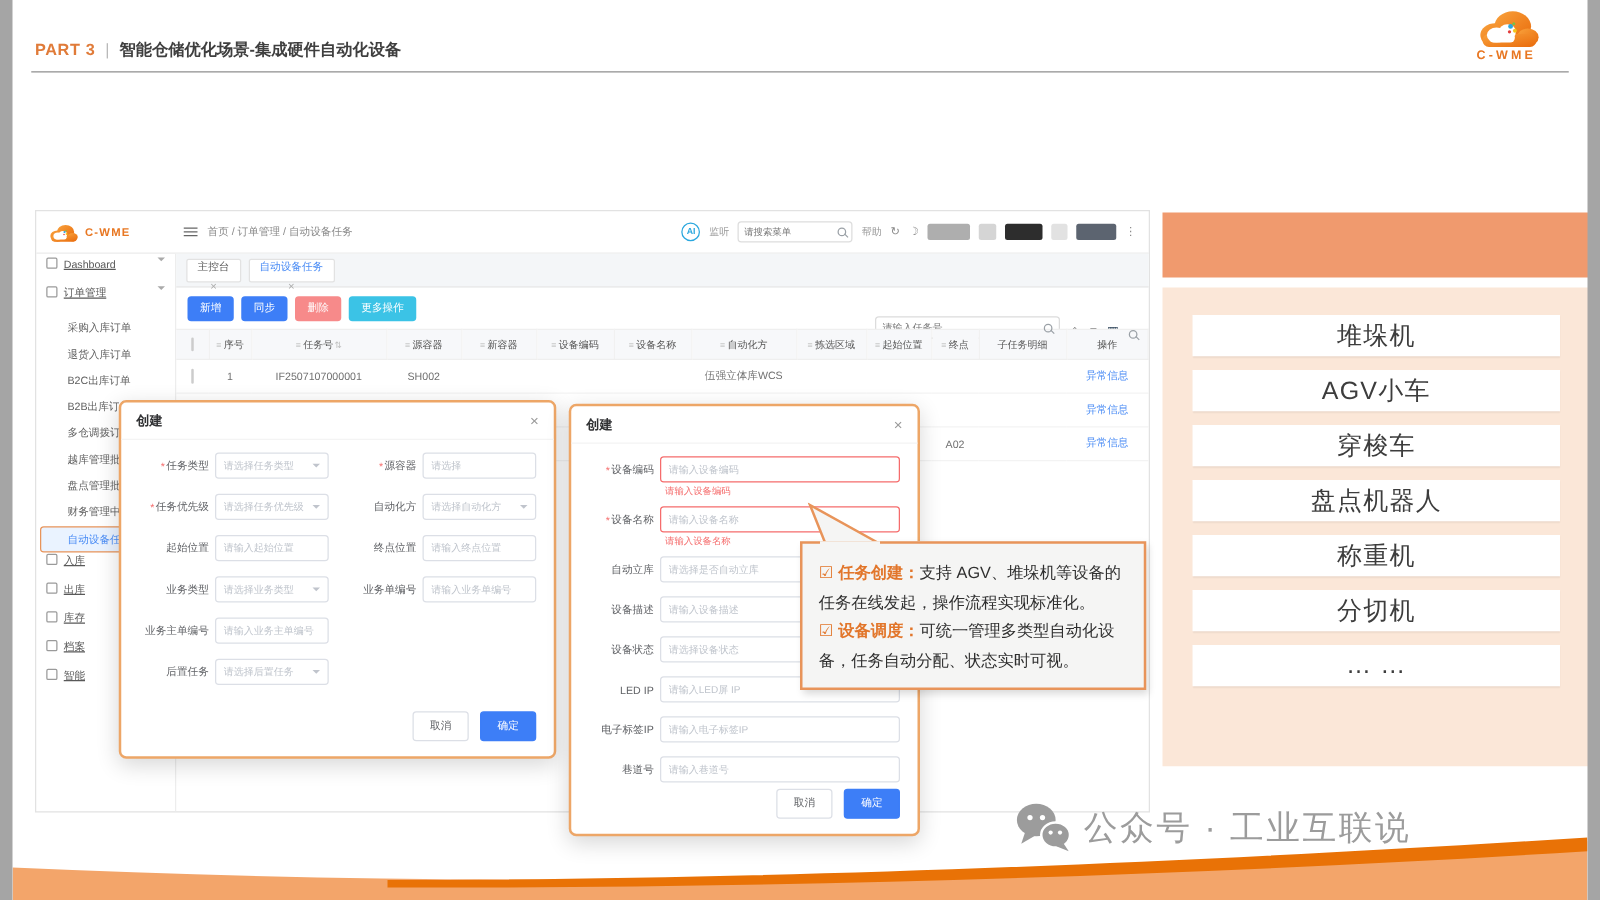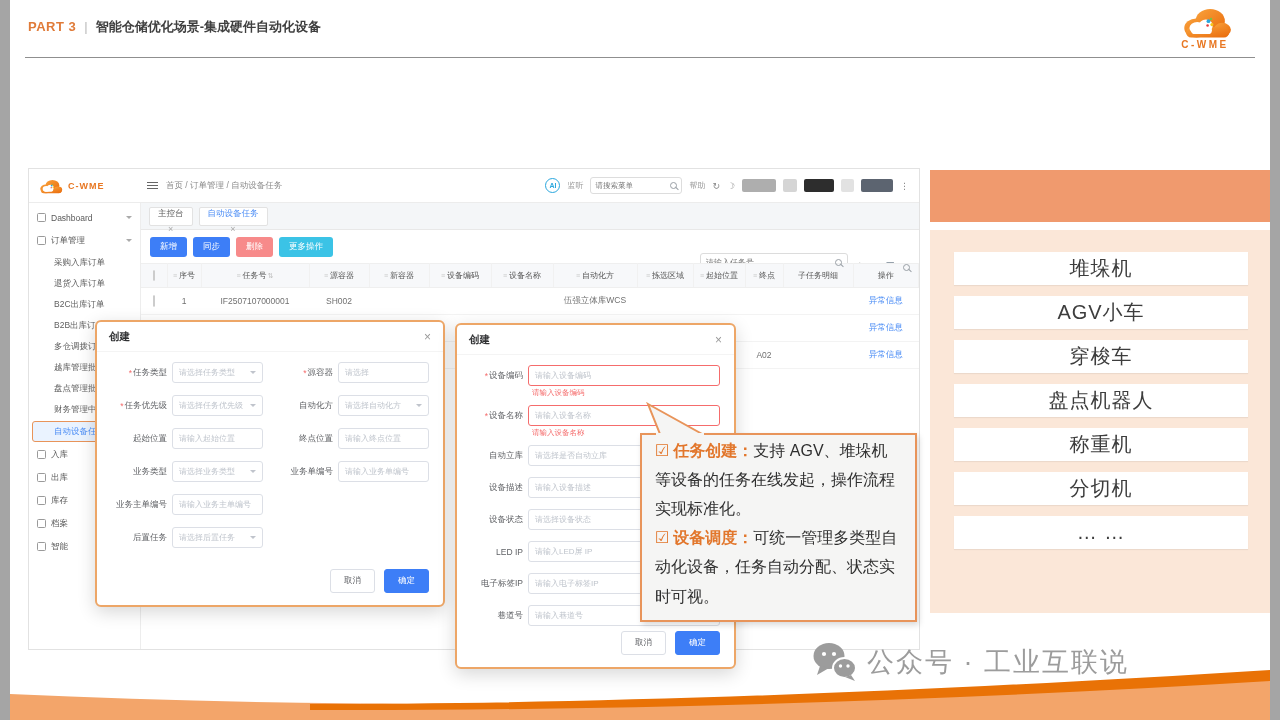--- a/index.html
+++ b/index.html
@@ -3,21 +3,21 @@
 <meta charset="utf-8">
 <style>
   *{box-sizing:border-box;margin:0;padding:0;}
   html,body{width:1280px;height:720px;}
   body{font-family:"Liberation Sans","DejaVu Sans",sans-serif;background:#fff;}
   .stage{position:relative;width:1280px;height:720px;overflow:hidden;background:#fff;}
   .edge{position:absolute;top:0;height:720px;width:10px;background:#a5a5a5;z-index:40;}
   .edge.left{left:0}.edge.right{right:0}
 
   
-  .hdr{position:absolute;left:28px;top:18px;font-size:13px;font-weight:bold;white-space:nowrap;}
+  .hdr{position:absolute;left:28px;top:31px;font-size:13px;font-weight:bold;white-space:nowrap;}
   .part{color:#E07B39;letter-spacing:.5px}
   .hsep{color:#b9b9b9;margin:0 8px;font-weight:normal}
   .htitle{color:#3f3f3f}
   .hline{position:absolute;left:25px;top:57px;width:1230px;border-top:1px solid #8f8f8f;}
   .logo-main{position:absolute;left:1166px;top:3px;width:78px;text-align:center;}
   .cloud-lg{width:56px;height:38px;display:block;margin:0 auto;}
   .brand{font-size:10px;font-weight:bold;color:#E87722;letter-spacing:2.5px;margin-top:-2px}
 
   .desc{position:absolute;left:33px;top:129px;font-size:16.5px;color:#444;letter-spacing:.3px}
 
@@ -38,21 +38,21 @@
   .magi{width:7px;height:7px;border:1px solid #9aa0a6;border-radius:50%;position:relative;display:inline-block;flex:none;}
   .magi::after{content:"";position:absolute;width:4px;height:1px;background:#9aa0a6;transform:rotate(45deg);right:-3px;bottom:-1px;}
   .tico{font-size:9px;color:#8a8a8a;}
   .blk{height:13px;border-radius:2px;flex:none;}
   .b1{width:34px;background:#aeaeae}.b2{width:14px;background:#d5d5d5}.b3{width:30px;background:#2d2d2d}
   .b4{width:13px;background:#e2e2e2}.b5{width:32px;background:#5c6470}
   .vdots{font-size:9px;color:#888}
 
   .app-body{display:flex;height:446px;}
   .side{width:112px;border-right:1px solid #ededed;padding-top:3px;flex:none;}
-  .srow{height:23px;display:flex;align-items:center;gap:5px;padding:0 8px;font-size:8.5px;color:#595959;}
+  .srow{height:23px;display:flex;gap:5px;padding:0 8px;font-size:8.5px;color:#595959;text-decoration:underline;}
   .sic{width:9px;height:9px;border:1px solid #9a9a9a;border-radius:1.5px;flex:none;}
   .caret-i{width:0;height:0;border-left:3px solid transparent;border-right:3px solid transparent;border-top:3.5px solid #aaa;flex:none;}
   .srow .caret-i{margin-left:auto;}
   .ssub{height:21px;padding-left:25px;font-size:8.5px;color:#606060;display:flex;align-items:center;white-space:nowrap;}
   .ssub.active{color:#4A8CF5;background:#EAF3FF;border:1px solid #E8945A;border-radius:3px;margin:1px 3px;padding-left:21px;height:21px;}
 
   .main{flex:1;display:flex;flex-direction:column;min-width:0;}
   .tabs{height:27px;background:#f4f6f8;border-bottom:1px solid #e8e8e8;display:flex;align-items:center;padding-left:8px;gap:6px;flex:none;}
   .tab{height:19px;background:#fff;border:1px solid #e2e2e2;border-radius:2px;display:flex;align-items:center;gap:5px;padding:0 8px;font-size:8.5px;color:#595959;white-space:nowrap;flex-direction:column;}
   .tab .x{color:#aaa;font-size:9px;line-height:1;}
@@ -96,21 +96,21 @@
   .mfoot{position:absolute;right:14px;bottom:12px;display:flex;gap:9px;}
   .bc{font-size:8.5px;color:#606266;border:1px solid #DCDFE6;background:#fff;border-radius:3px;padding:5px 13px;}
   .bo{font-size:8.5px;color:#fff;background:#3D7EF7;border:1px solid #3D7EF7;border-radius:3px;padding:5px 13px;}
   .m2 .mbody{padding:10px 14px 0;display:flex;flex-direction:column;}
   .m2 .fld{margin-bottom:11px}
   .m2 .fld.tight{margin-bottom:2px}
   .m2 .fl{width:52px}
   .ferr{font-size:7.5px;color:#F56C6C;margin:0 0 7px 61px;}
 
   
-  .callout{position:absolute;left:640px;top:433px;width:277px;background:#F5F5F4;border:2px solid #E8945A;box-shadow:2px 3px 6px rgba(0,0,0,.15);padding:1px 13px 9px;font-size:16px;line-height:1.82;color:#2f2f2f;z-index:7;}
+  .callout{position:absolute;left:640px;top:433px;width:277px;background:#F5F5F4;border:2px solid #E8945A;box-shadow:2px 3px 6px rgba(0,0,0,.15);padding:11px 13px 9px;font-size:13px;line-height:1.82;color:#2f2f2f;z-index:7;}
   .callout .check{color:#E2762B;margin-right:4px;}
   .callout .clabel{color:#E2762B;font-weight:bold;}
   .tailsvg{position:absolute;left:4px;top:-33px;}
 
   
   .dp-head{position:absolute;left:930px;top:170px;width:342px;height:52px;background:#F09A6E;z-index:2;}
   .dp-body{position:absolute;left:930px;top:230px;width:342px;height:383px;background:#FBE7D8;z-index:2;padding:22px 24px 0;}
   .dcard{height:33px;background:#fff;margin-bottom:11px;display:flex;align-items:center;justify-content:center;font-size:20px;color:#3d3d3d;letter-spacing:1px;box-shadow:0 1px 1px rgba(0,0,0,.06);}
 
   .swoosh{position:absolute;left:10px;bottom:0;width:1260px;height:52px;z-index:10;display:block;}

